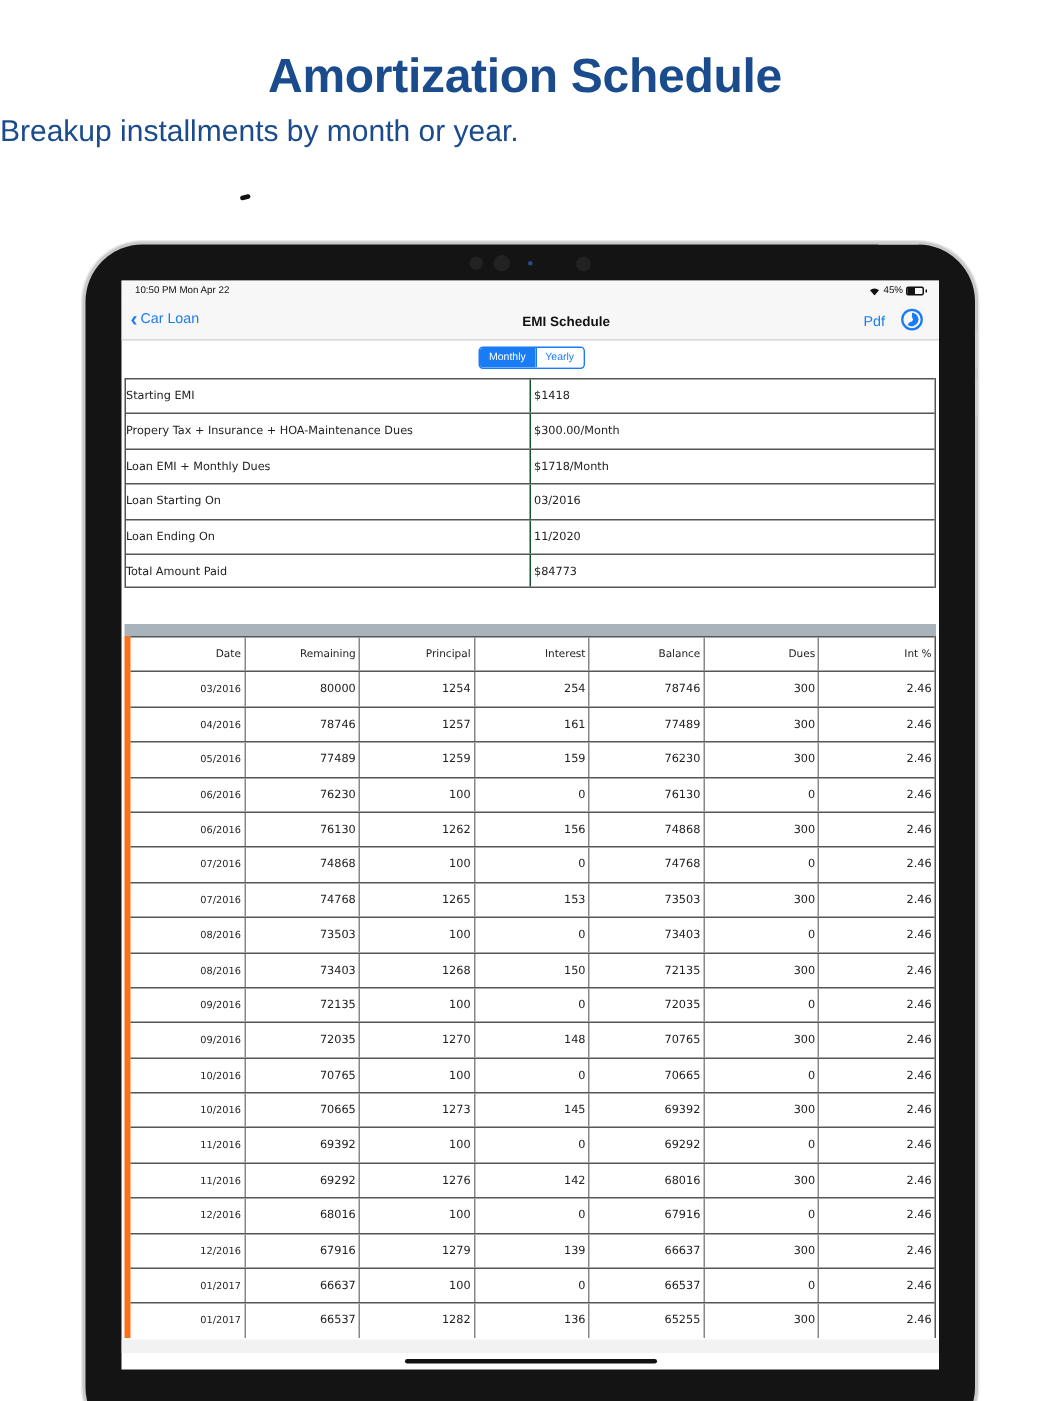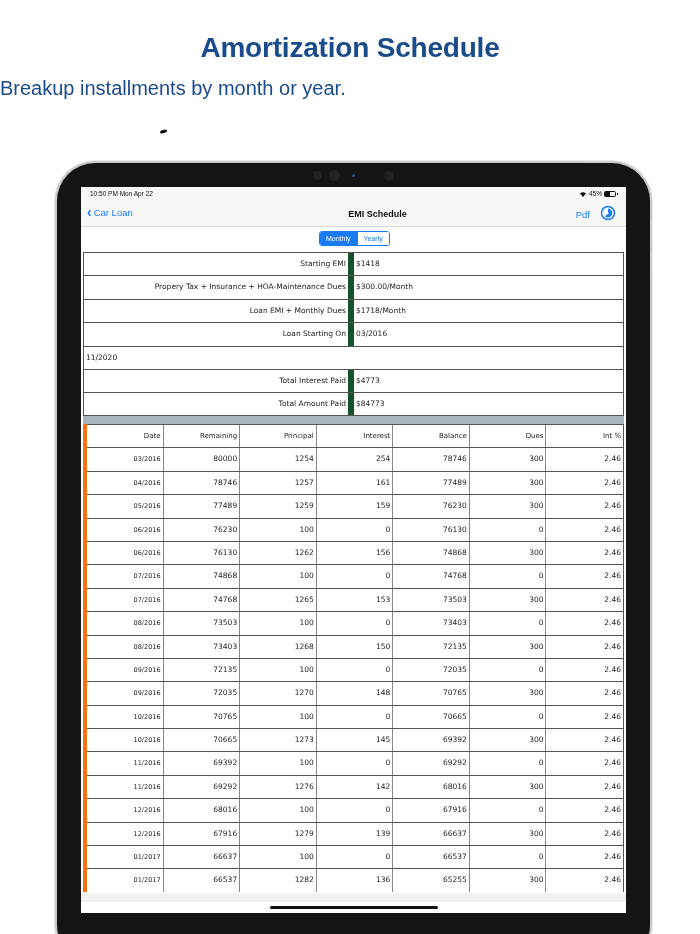--- a/index.html
+++ b/index.html
@@ -1,21 +1,21 @@
 <!DOCTYPE html>
 <html><head>
 <meta charset="utf-8">
 <style>
   * { box-sizing: border-box; margin: 0; padding: 0; }
   html, body { width: 700px; height: 934px; background: #ffffff; overflow: hidden; }
   body { position: relative; font-family: "Liberation Sans", sans-serif; }
 
   .promo-title {
     position: absolute; top: 32px; left: 0; width: 700px; text-align: center;
-    font-size: 28px; font-weight: bold; color: #1a4b8c; letter-spacing: -0.2px;
+    font-size: 32px; font-weight: bold; color: #1a4b8c; letter-spacing: -0.2px;
   }
   .promo-subtitle {
     position: absolute; top: 77px; left: 0; width: 700px; text-align: left;
     font-size: 20px; color: #1a4b8c;
   }
   .stray-mark {
     position: absolute; top: 130px; left: 160px; width: 7px; height: 3px;
     background: #111; border-radius: 2px; transform: rotate(-15deg);
   }
 
@@ -80,22 +80,22 @@
 
   .summary {
     position: absolute; left: 2px; top: 65px; width: 541px;
     border-left: 1px solid #555; border-right: 1px solid #555;
   }
   .summary-row {
     display: flex; height: 23.4px; border-top: 1px solid #555;
     font-size: 7.5px; color: #222; font-family: "DejaVu Sans", sans-serif;
   }
   .summary-row .lbl {
-    width: 270px; text-align: right; padding-right: 2px; line-height: 22px;
-    border-right: 6px solid #14532d;
+    width: 270px; text-align: left; padding-right: 2px; line-height: 22px;
+    border-right: 1px solid #14532d;
   }
   .summary-row .val { padding-left: 2px; line-height: 22px; }
   .summary-row:last-child { border-bottom: 1px solid #555; }
 
   .gray-band {
     position: absolute; left: 2px; top: 229px; width: 541px; height: 8px; background: #a9b3bc;
   }
 
   .schedule {
     position: absolute; left: 2px; top: 237px; width: 541px;
@@ -181,25 +181,22 @@
     </div>
     <div class="summary-row">
       <div class="lbl">Loan EMI + Monthly Dues</div>
       <div class="val">$1718/Month</div>
     </div>
     <div class="summary-row">
       <div class="lbl">Loan Starting On</div>
       <div class="val">03/2016</div>
     </div>
     <div class="summary-row">
+      <div class="lbl">Loan Ending On</div>
       <div class="val">11/2020</div>
-    </div>
-    <div class="summary-row">
-      <div class="lbl">Total Interest Paid</div>
-      <div class="val">$4773</div>
     </div>
     <div class="summary-row">
       <div class="lbl">Total Amount Paid</div>
       <div class="val">$84773</div>
     </div>
   </div>
 
   <div class="gray-band"></div>
 
   <div class="schedule" id="schedule">

